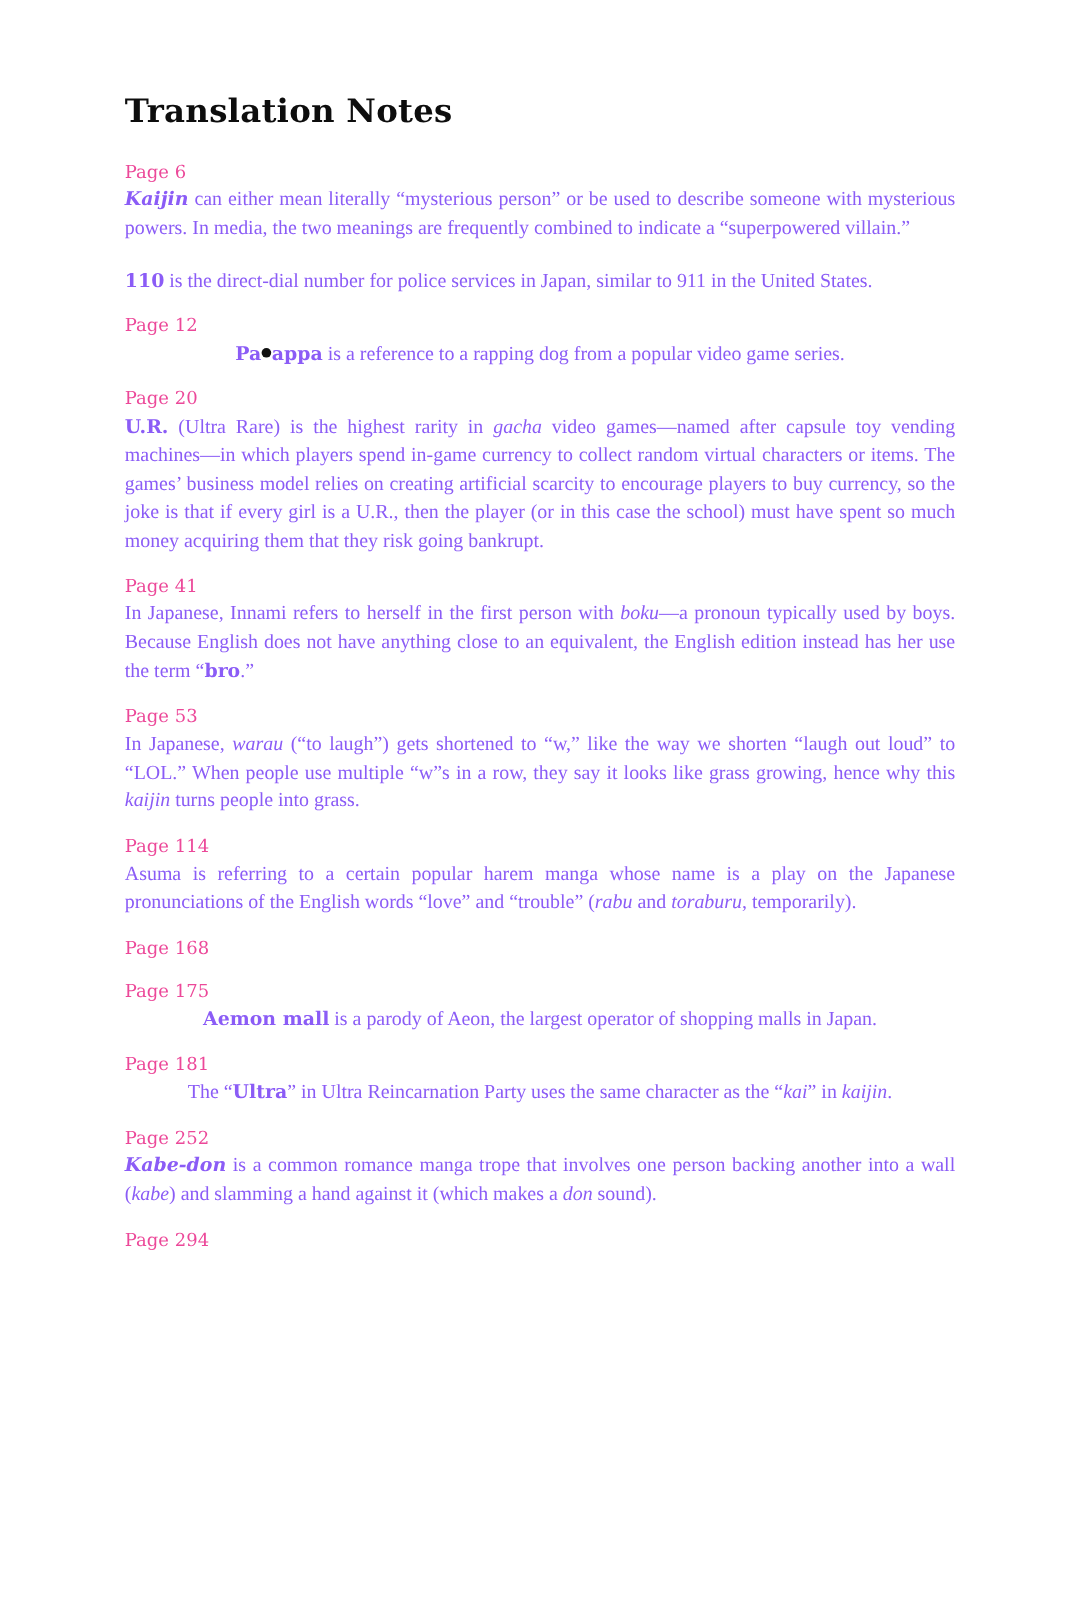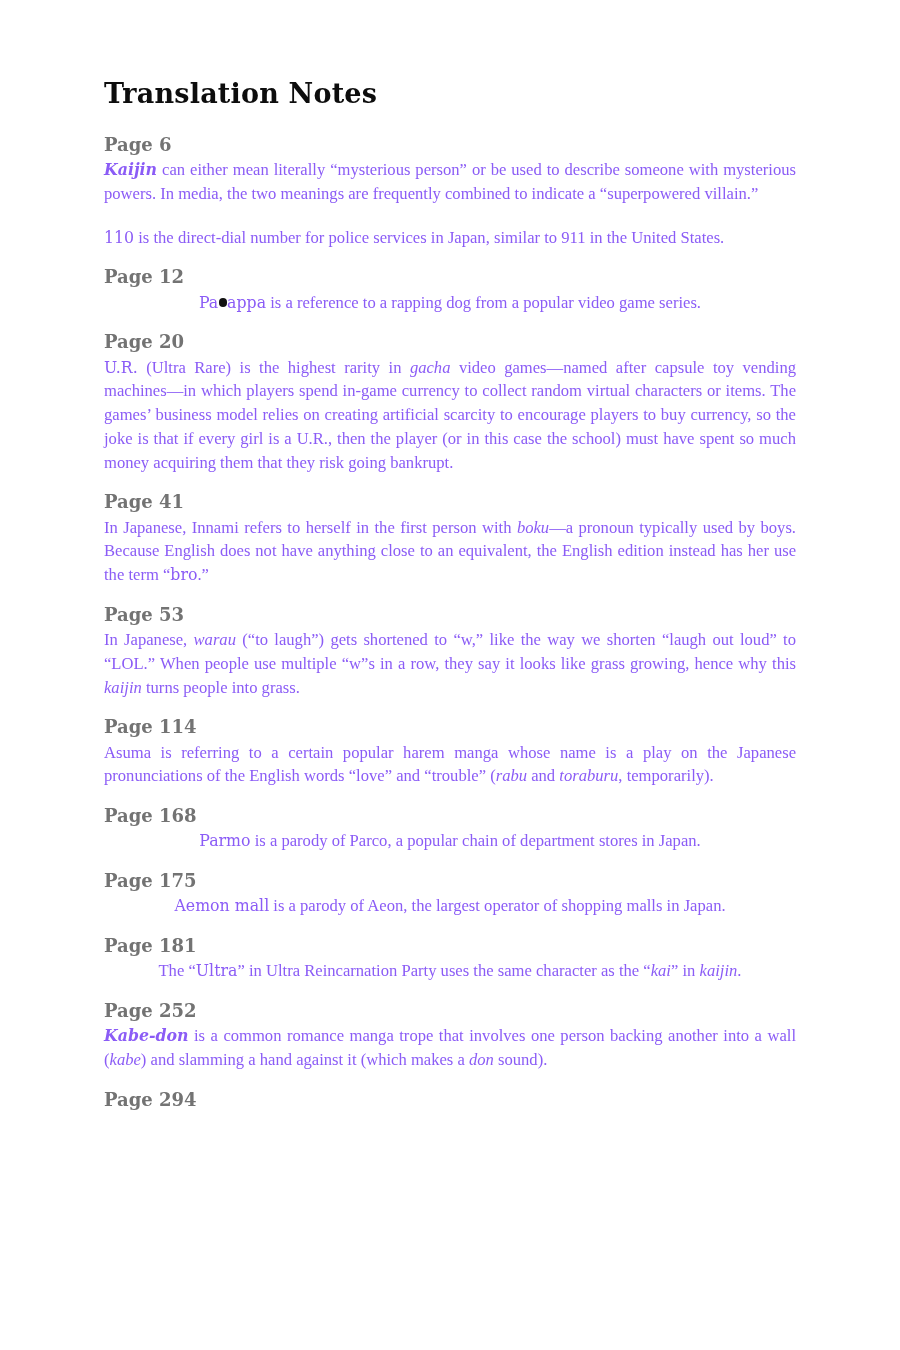--- a/index.html
+++ b/index.html
@@ -30,41 +30,41 @@
     color: #0d0d0d;
   }
   .note-block {
     margin-bottom: 16px;
   }
   .note-block:last-child {
     margin-bottom: 12px;
   }
   .page-label {
     font-family: "DejaVu Serif", "Liberation Serif", serif;
-    font-weight: bold;
-    font-size: 18px;
+    font-weight: normal;
+    font-size: 15px;
     margin: 0 0 1px 0;
     line-height: 1.35;
-    color: #737373;
+    color: #ec4899;
   }
   .note-body {
     font-size: 16.6px;
     line-height: 1.43;
     text-align: justify;
     text-justify: inter-word;
     margin: 0;
     color: #8b5cf6;
     hyphens: none;
   }
   .note-body.nojust {
     text-align: center;
   }
   b, strong {
     font-family: "DejaVu Serif", "Liberation Serif", serif;
-    font-weight: normal;
+    font-weight: bold;
     font-size: 0.95em;
   }
   i, em {
     font-style: italic;
   }
   .bi {
     font-family: "DejaVu Serif", "Liberation Serif", serif;
     font-weight: bold;
     font-style: italic;
     font-size: 0.95em;
@@ -113,21 +113,20 @@
     <p class="note-body"><span>In Japanese, </span><i>warau</i><span> (“to laugh”) gets shortened to “w,” like the way we shorten “laugh out loud” to “LOL.” When people use multiple “w”s in a row, they say it looks like grass growing, hence why this </span><i>kaijin</i><span> turns people into grass.</span></p>
   </div>
 
   <div class="note-block">
     <div class="page-label">Page 114</div>
     <p class="note-body"><span>Asuma is referring to a certain popular harem manga whose name is a play on the Japanese pronunciations of the English words “love” and “trouble” (</span><i>rabu</i><span> and </span><i>toraburu</i><span>, temporarily).</span></p>
   </div>
 
   <div class="note-block">
     <div class="page-label">Page 168</div>
-    <p class="note-body nojust"><b>Parmo</b><span> is a parody of Parco, a popular chain of department stores in Japan.</span></p>
   </div>
 
   <div class="note-block">
     <div class="page-label">Page 175</div>
     <p class="note-body nojust"><b>Aemon mall</b><span> is a parody of Aeon, the largest operator of shopping malls in Japan.</span></p>
   </div>
 
   <div class="note-block">
     <div class="page-label">Page 181</div>
     <p class="note-body nojust"><span>The “</span><b>Ultra</b><span>” in Ultra Reincarnation Party uses the same character as the “</span><i>kai</i><span>” in </span><i>kaijin</i><span>.</span></p>

